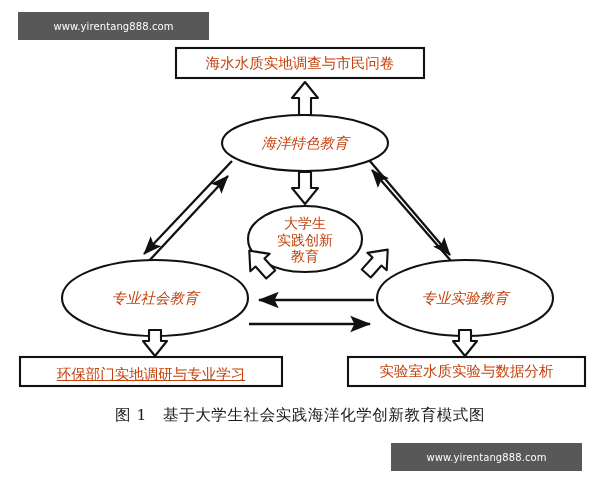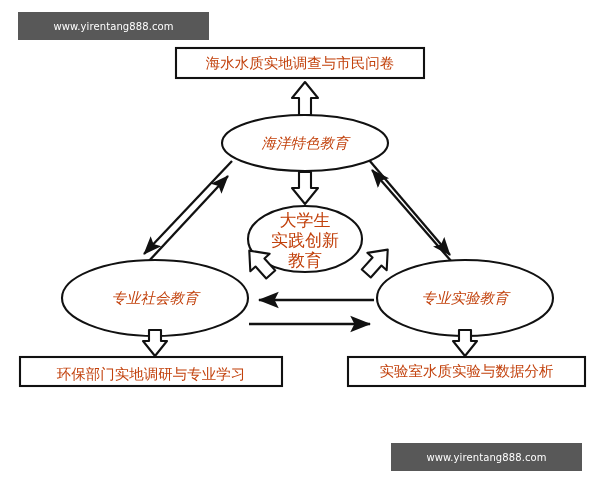--- a/index.html
+++ b/index.html
@@ -69,21 +69,21 @@
     color: #c2410c;
     font-family: "DejaVu Sans", "Liberation Sans", sans-serif;
     pointer-events: none;
     line-height: 1.12;
     white-space: nowrap;
   }
 
   .box-label { font-size: 14.5px; }
   .ellipse-label { font-size: 14.5px; font-style: italic; }
   .center-label {
-    font-size: 17px;
+    font-size: 14px;
     line-height: 1.18;
     white-space: normal;
     flex-direction: column;
   }
   .center-label span { display: block; }
 
   .caption {
     position: absolute;
     left: 0;
     top: 405px;
@@ -155,21 +155,24 @@
   <div class="node-label center-label" style="left:248px; top:212px; width:114px; height:56px;">
     <span>大学生</span>
     <span>实践创新</span>
     <span>教育</span>
   </div>
 
   <div class="node-label ellipse-label" style="left:382px; top:284px; width:166px; height:28px;">专业实验教育</div>
 
   <div class="node-label ellipse-label" style="left:72px; top:284px; width:166px; height:28px;">专业社会教育</div>
 
-  <div class="node-label box-label" style="left:20px; top:357px; width:262px; height:35px;">环保部门实地调研与专业学习</div>
+  <div class="node-label box-label" style="left:20px; top:357px; width:262px; height:35px;text-decoration:underline;">环保部门实地调研与专业学习</div>
 
   <div class="node-label box-label" style="left:348px; top:357px; width:237px; height:29px;">实验室水质实验与数据分析</div>
 
+  <div class="caption">
+    <span class="cap-num">图 1</span><span>基于大学生社会实践海洋化学创新教育模式图</span>
+  </div>
 
   <div class="watermark watermark-top">www.yirentang888.com</div>
   <div class="watermark watermark-bottom">www.yirentang888.com</div>
 
 </div>
 
 </body></html>

